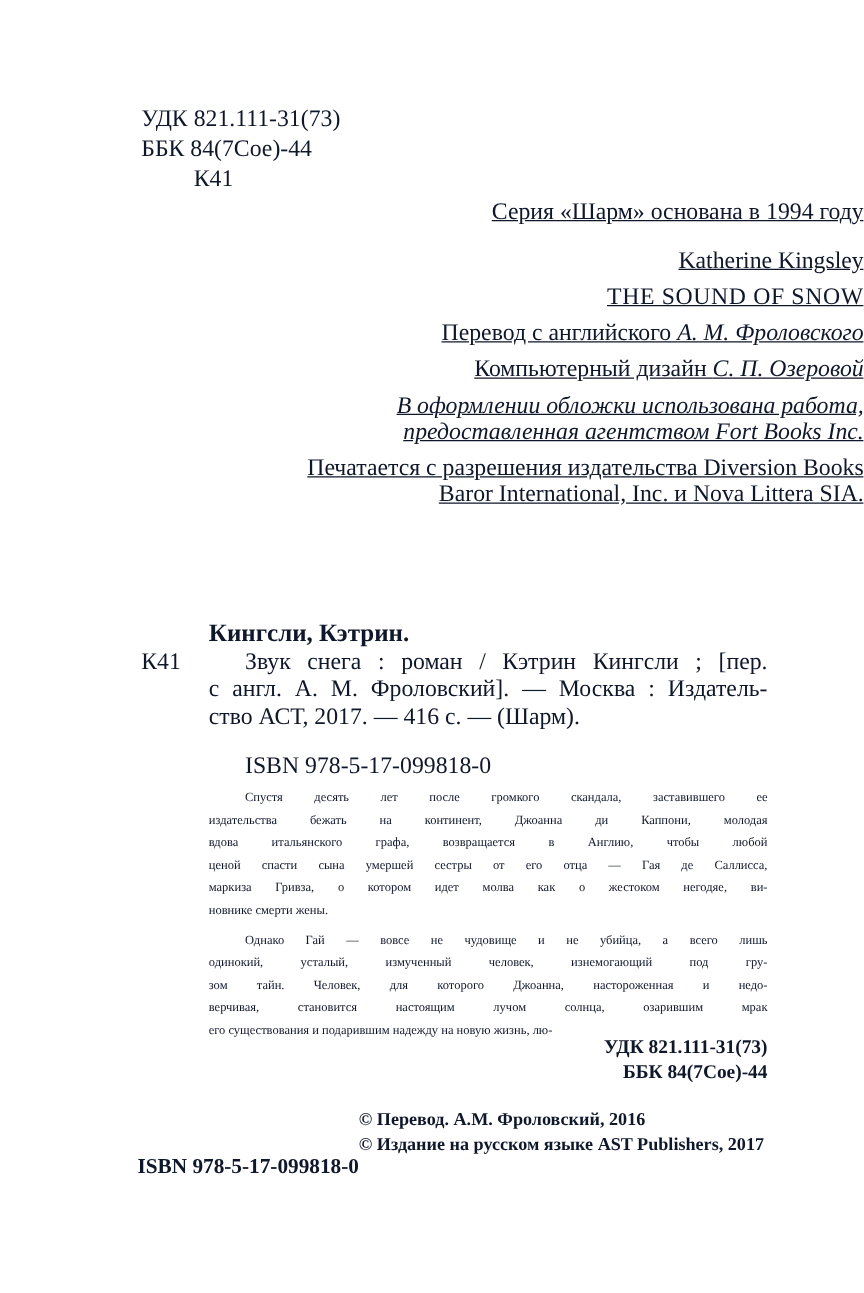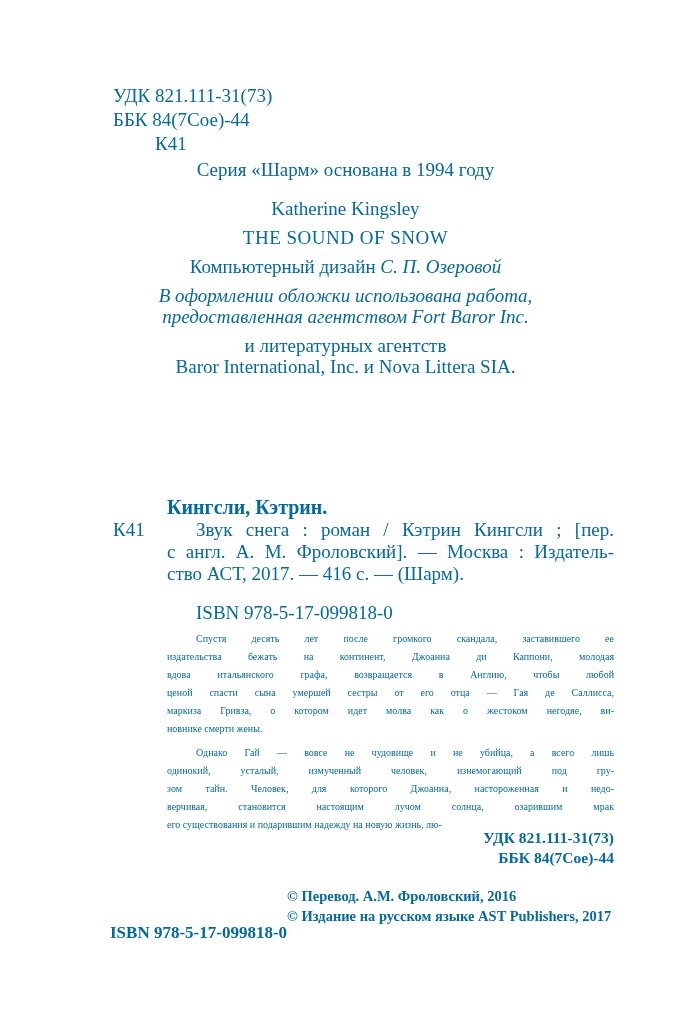--- a/index.html
+++ b/index.html
@@ -1,21 +1,21 @@
 <!DOCTYPE html>
 <html><head>
 <meta charset="utf-8">
 <style>
   html, body { margin: 0; padding: 0; background: #ffffff; }
   .page {
     position: relative;
     width: 691px;
     height: 1034px;
     background: #ffffff;
-    color: #0369a1;
+    color: #0f172a;
     font-family: "Liberation Serif", "DejaVu Serif", serif;
     overflow: hidden;
   }
 
   
   .top-block {
     position: absolute;
     left: 113px;
     top: 84px;
     font-size: 19px;
@@ -23,23 +23,24 @@
     white-space: nowrap;
   }
   .top-block .code-line { padding-left: 42px; }
 
   
   .title-block {
     position: absolute;
     left: 0;
     top: 159px;
     width: 691px;
-    text-align: center;
+    text-align: right;
     font-size: 19px;
     line-height: 21px;
+    text-decoration: underline;
   }
   .title-block .series-line   { margin-bottom: 18px; }
   .title-block .author-line   { margin-bottom: 8px; }
   .title-block .title-line    { margin-bottom: 8px; letter-spacing: 0.5px; }
   .title-block .credit-line   { margin-bottom: 8px; }
   .title-block .italic        { font-style: italic; }
   .title-block .cover-note-2  { margin-bottom: 8px; }
 
   
   .card-block {
@@ -116,24 +117,25 @@
   <div class="top-block">
     <div>УДК 821.111-31(73)</div>
     <div>ББК 84(7Сое)-44</div>
     <div class="code-line">К41</div>
   </div>
 
   <div class="title-block">
     <div class="series-line">Серия «Шарм» основана в 1994 году</div>
     <div class="author-line">Katherine Kingsley</div>
     <div class="title-line">THE SOUND OF SNOW</div>
+    <div class="credit-line"><span>Перевод с английского </span><span class="italic">А. М. Фроловского</span></div>
     <div class="credit-line"><span>Компьютерный дизайн </span><span class="italic">С. П. Озеровой</span></div>
     <div class="italic cover-note-1">В оформлении обложки использована работа,</div>
-    <div class="italic cover-note-2">предоставленная агентством Fort Baror Inc.</div>
-    <div>и литературных агентств</div>
+    <div class="italic cover-note-2">предоставленная агентством Fort Books Inc.</div>
+    <div>Печатается с разрешения издательства Diversion Books</div>
     <div>Baror International, Inc. и Nova Littera SIA.</div>
   </div>
 
   <div class="card-block">
     <div class="card-author">Кингсли, Кэтрин.</div>
     <div class="record">
       <div class="card-code">К41</div>
       <div>
           <div class="jline">Звук снега : роман / Кэтрин Кингсли ; [пер.</div>
           <div class="jline">с англ. А. М. Фроловский]. — Москва : Издатель-</div>

